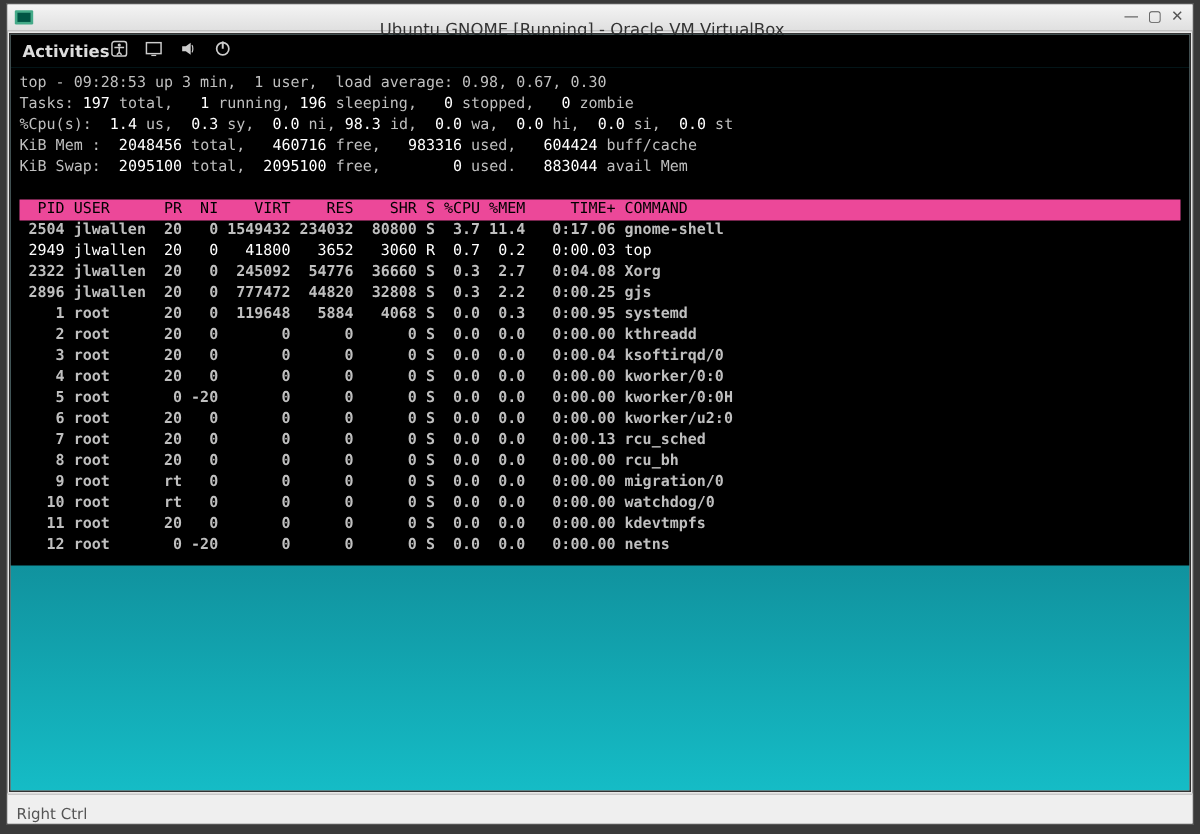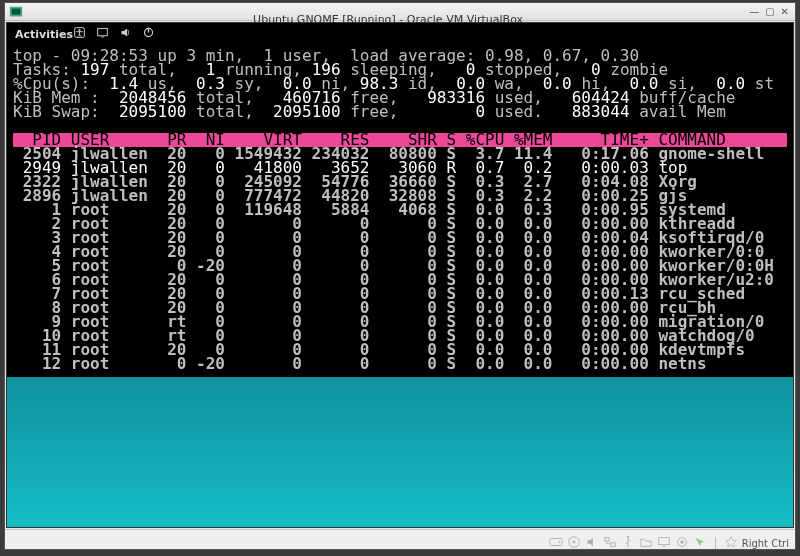--- a/index.html
+++ b/index.html
@@ -10,24 +10,24 @@
   .titlebar .title{flex:1;text-align:center;color:#333;font-size:11px;margin-top:16px;}
   .titlebar .winbtns{display:flex;gap:6px;margin-right:6px;color:#555;font-size:10px;}
   .menubar{height:18px;background:#f2f2f2;display:flex;align-items:center;gap:12px;padding:0 8px;font-size:11px;color:#333;border-bottom:1px solid #c8c8c8;}
   .menubar span{cursor:default;}
   .vm-screen{flex:1;position:relative;background:linear-gradient(#0e545d 0%,#0e7d8a 55%,#15bcc6 100%);border:1px solid #333;margin:1px;overflow:hidden;}
   .gnomebar{height:22px;background:#000;color:#ddd;display:flex;align-items:center;font-size:11px;padding:0 8px;}
   .gnomebar .left{font-weight:bold;text-align:right;}
   .gnomebar .center{flex:1;text-align:center;font-weight:bold;}
   .gnomebar .icons{display:flex;gap:10px;align-items:center;}
   .gnomebar svg{width:13px;height:13px;fill:#ccc;}
-  .terminal{background:#000;color:#bfbfbf;font-family:"DejaVu Sans Mono","Liberation Mono",monospace;font-size:16px;line-height:14px;padding:4px 6px 6px 6px;white-space:pre;}
+  .terminal{background:#000;color:#bfbfbf;font-family:"DejaVu Sans Mono","Liberation Mono",monospace;font-size:10px;line-height:14px;padding:4px 6px 6px 6px;white-space:pre;}
   .terminal .hl{font-weight:normal;color:#fff;}
   .terminal .inv{background:#ec4899;color:#000;}
-  .statusbar{height:20px;background:#efefef;border-top:1px solid #c8c8c8;display:flex;align-items:flex-end;justify-content:flex-end;gap:4px;padding:0 6px;font-size:10px;color:#555;}
+  .statusbar{height:20px;background:#efefef;border-top:1px solid #c8c8c8;display:flex;align-items:flex-start;justify-content:flex-end;gap:4px;padding:0 6px;font-size:10px;color:#555;flex-direction:column;}
   .statusbar .sep{width:1px;height:12px;background:#bbb;margin:0 4px;}
   .statusbar .sicon{width:14px;height:14px;opacity:.55;}
   .proc-row{white-space:pre;font-weight:bold;}
 </style>
 </head>
 <body>
 
 <div class="outer">
 
   <div class="titlebar">

